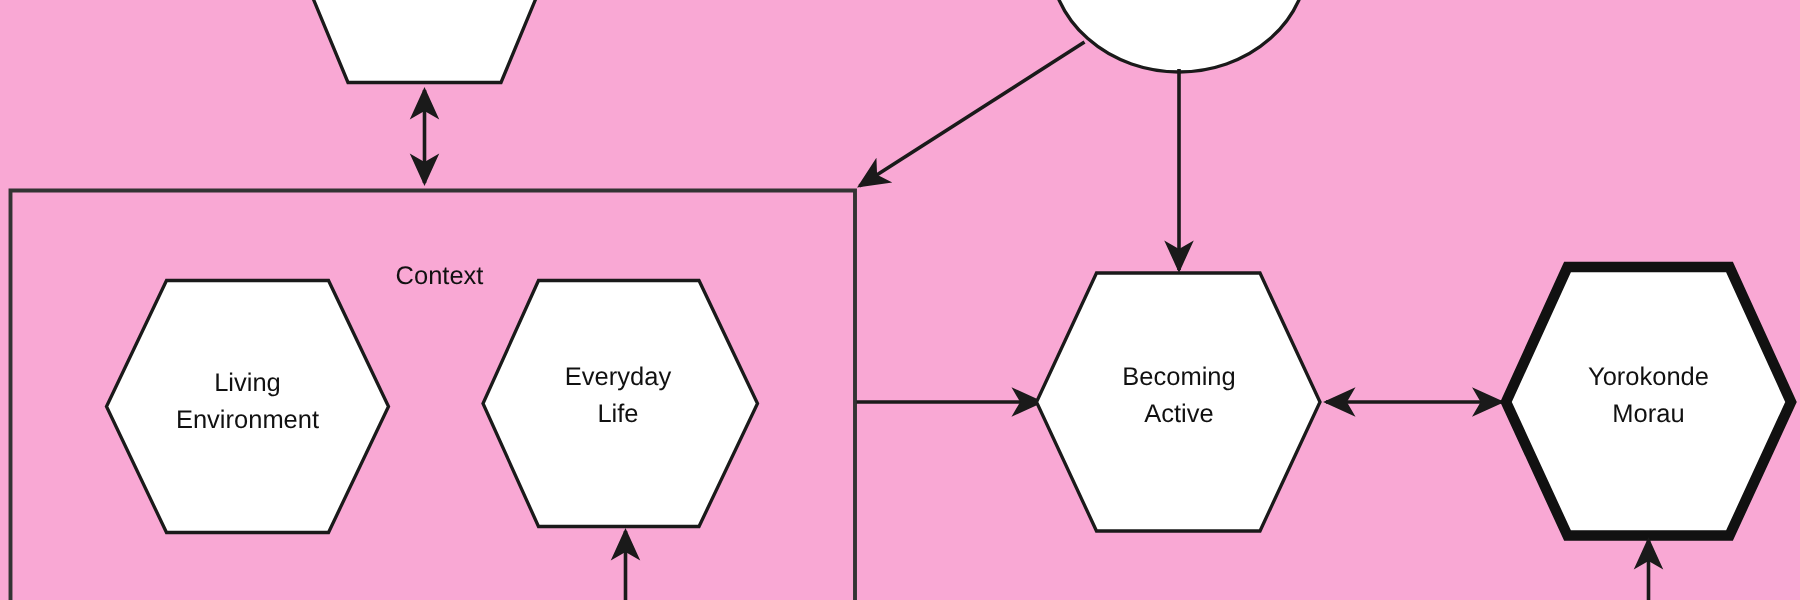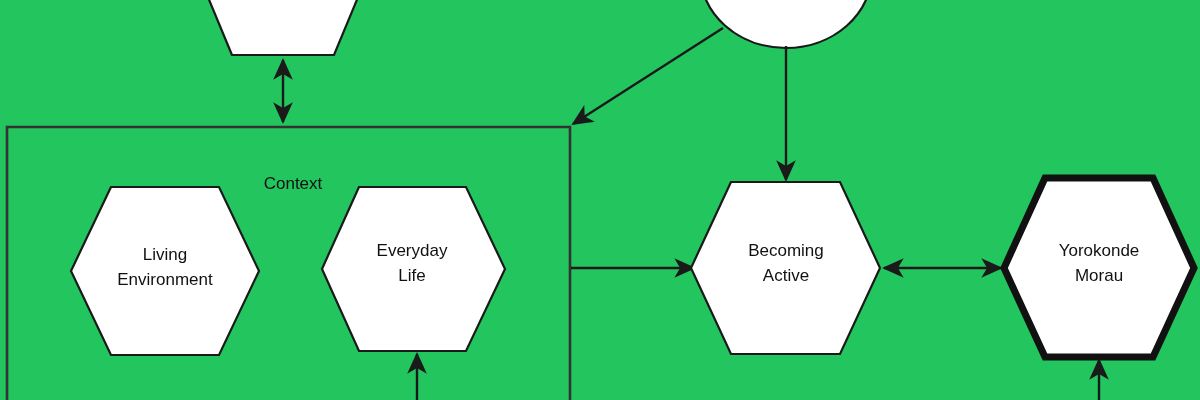--- a/index.html
+++ b/index.html
@@ -4,21 +4,21 @@
 <style>
   html, body {
     margin: 0;
     padding: 0;
     background: #ffffff;
   }
   #canvas {
     position: relative;
     width: 1200px;
     height: 400px;
-    background: #22c55e;
+    background: #f9a8d4;
     overflow: hidden;
     font-family: "Liberation Sans", sans-serif;
   }
   svg#diagram {
     position: absolute;
     left: 0;
     top: 0;
     width: 1200px;
     height: 400px;
     display: block;

